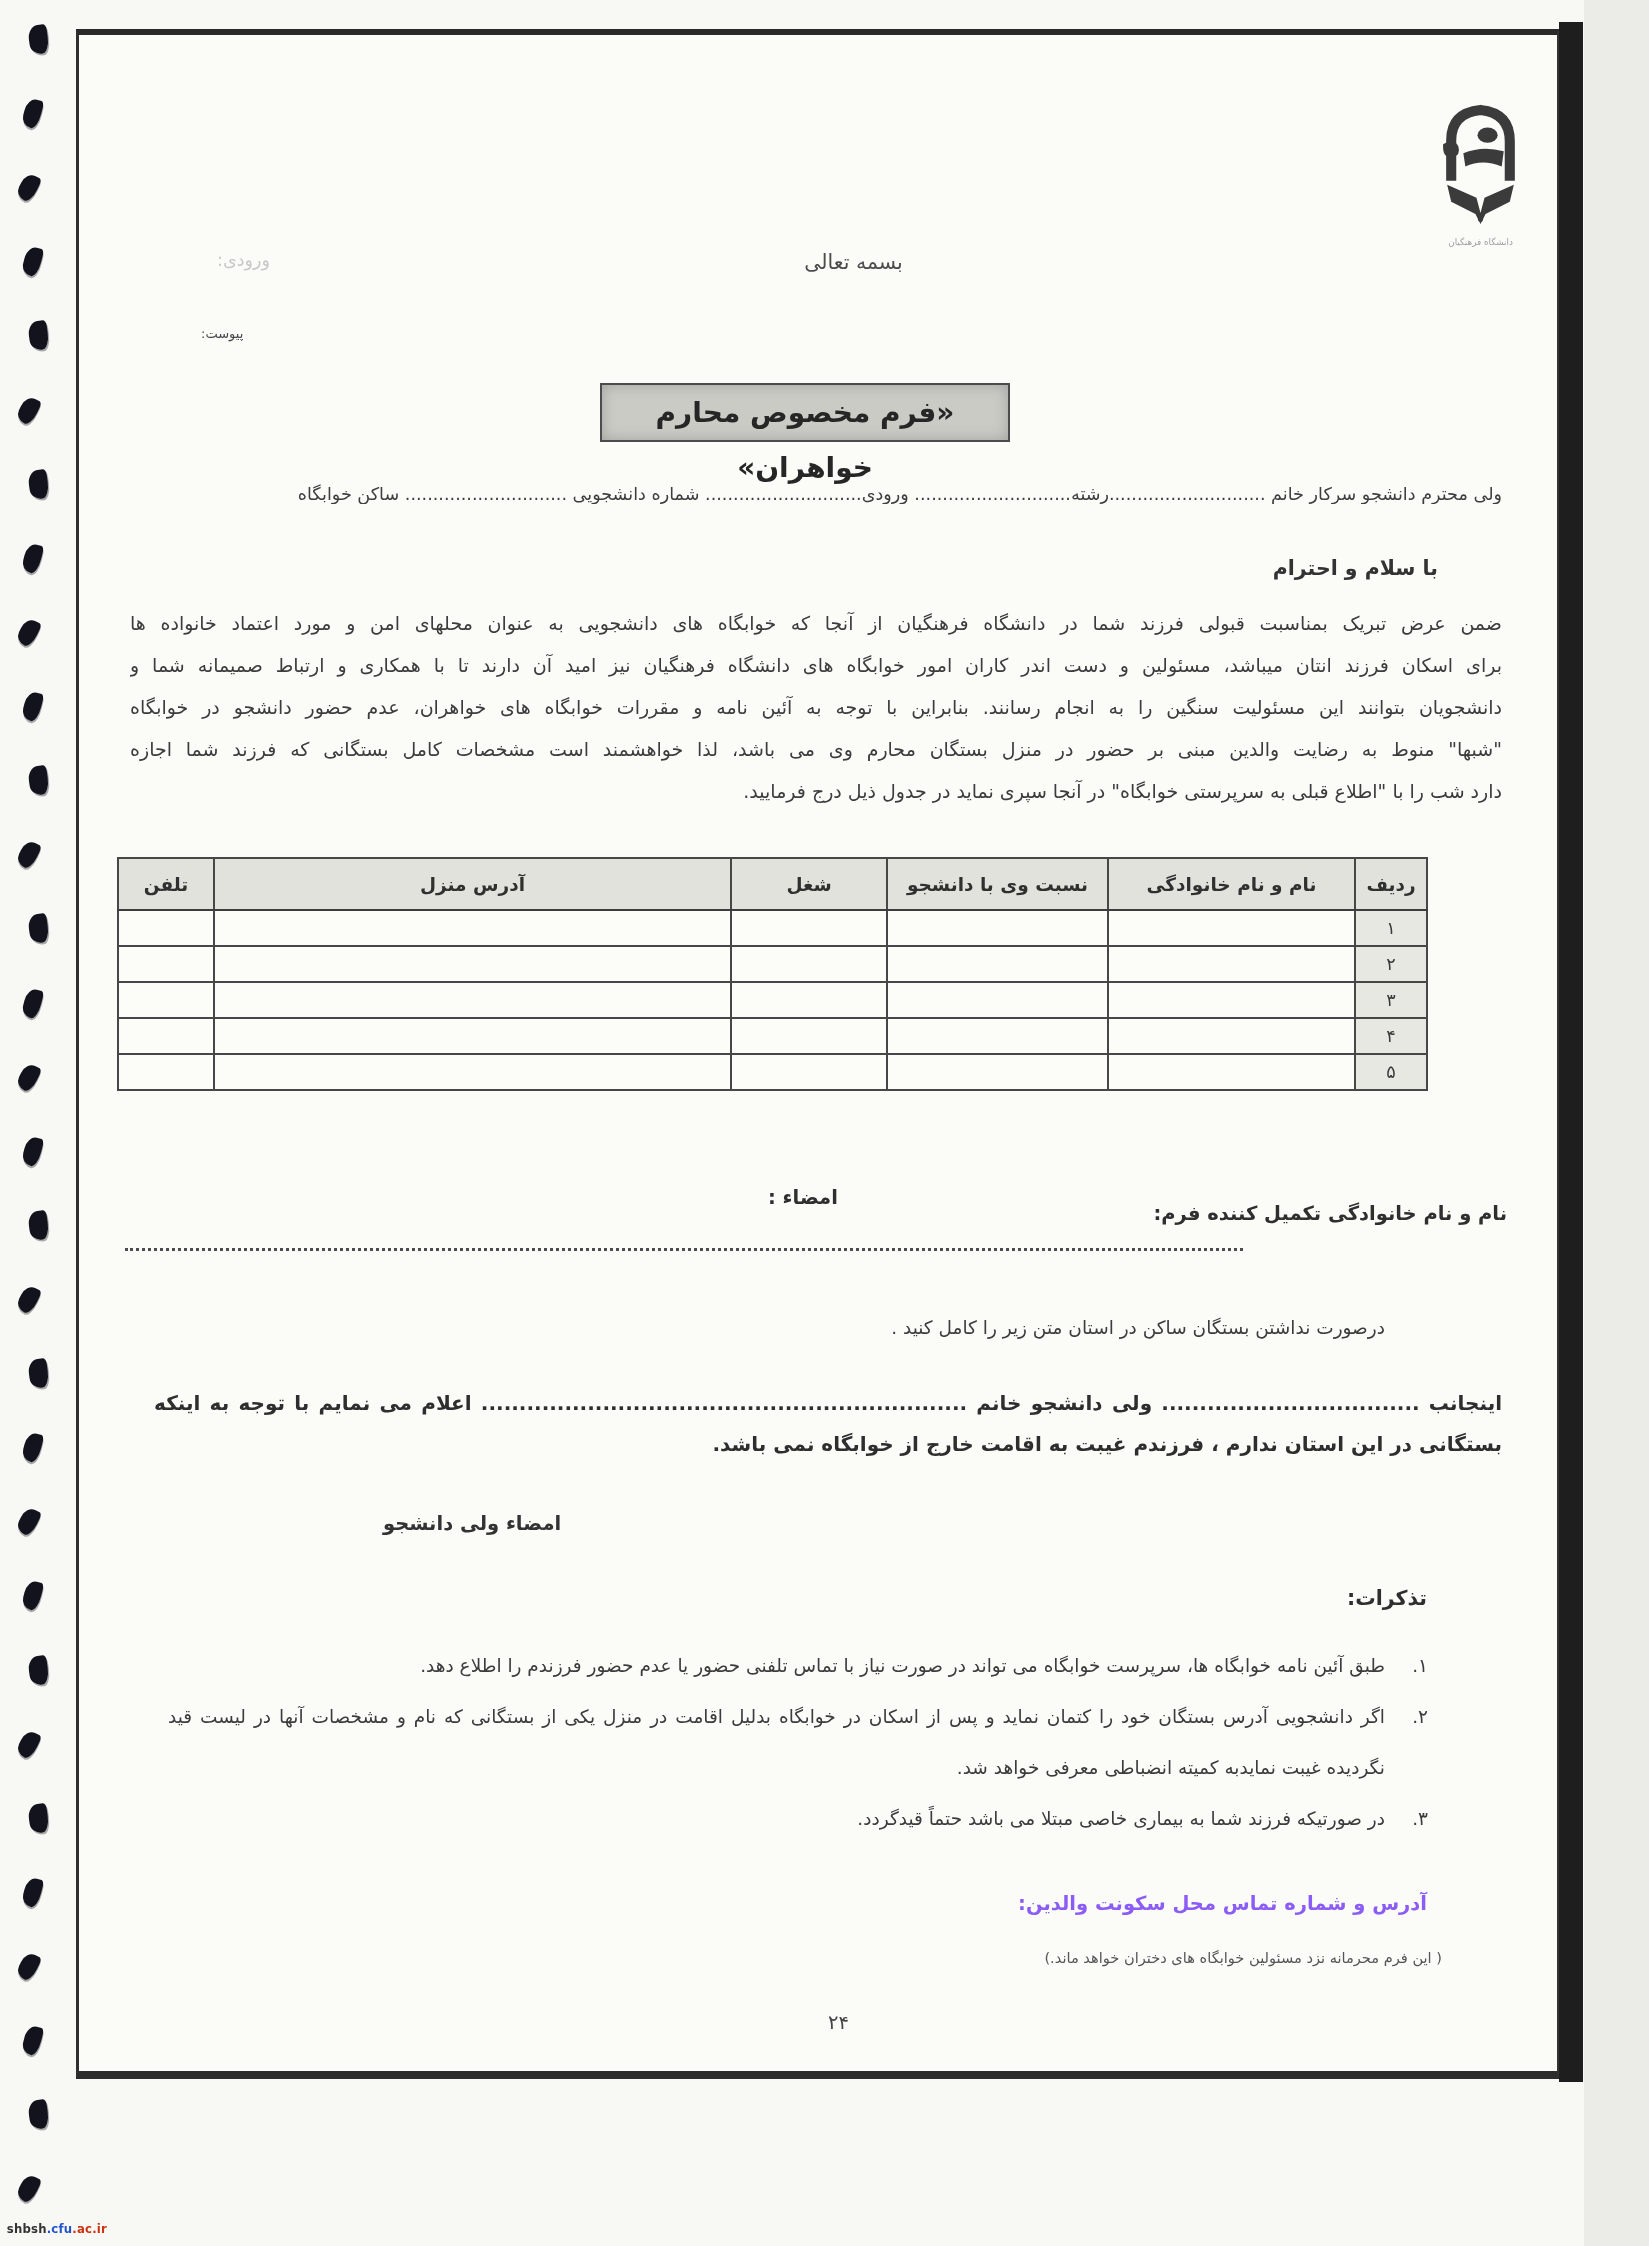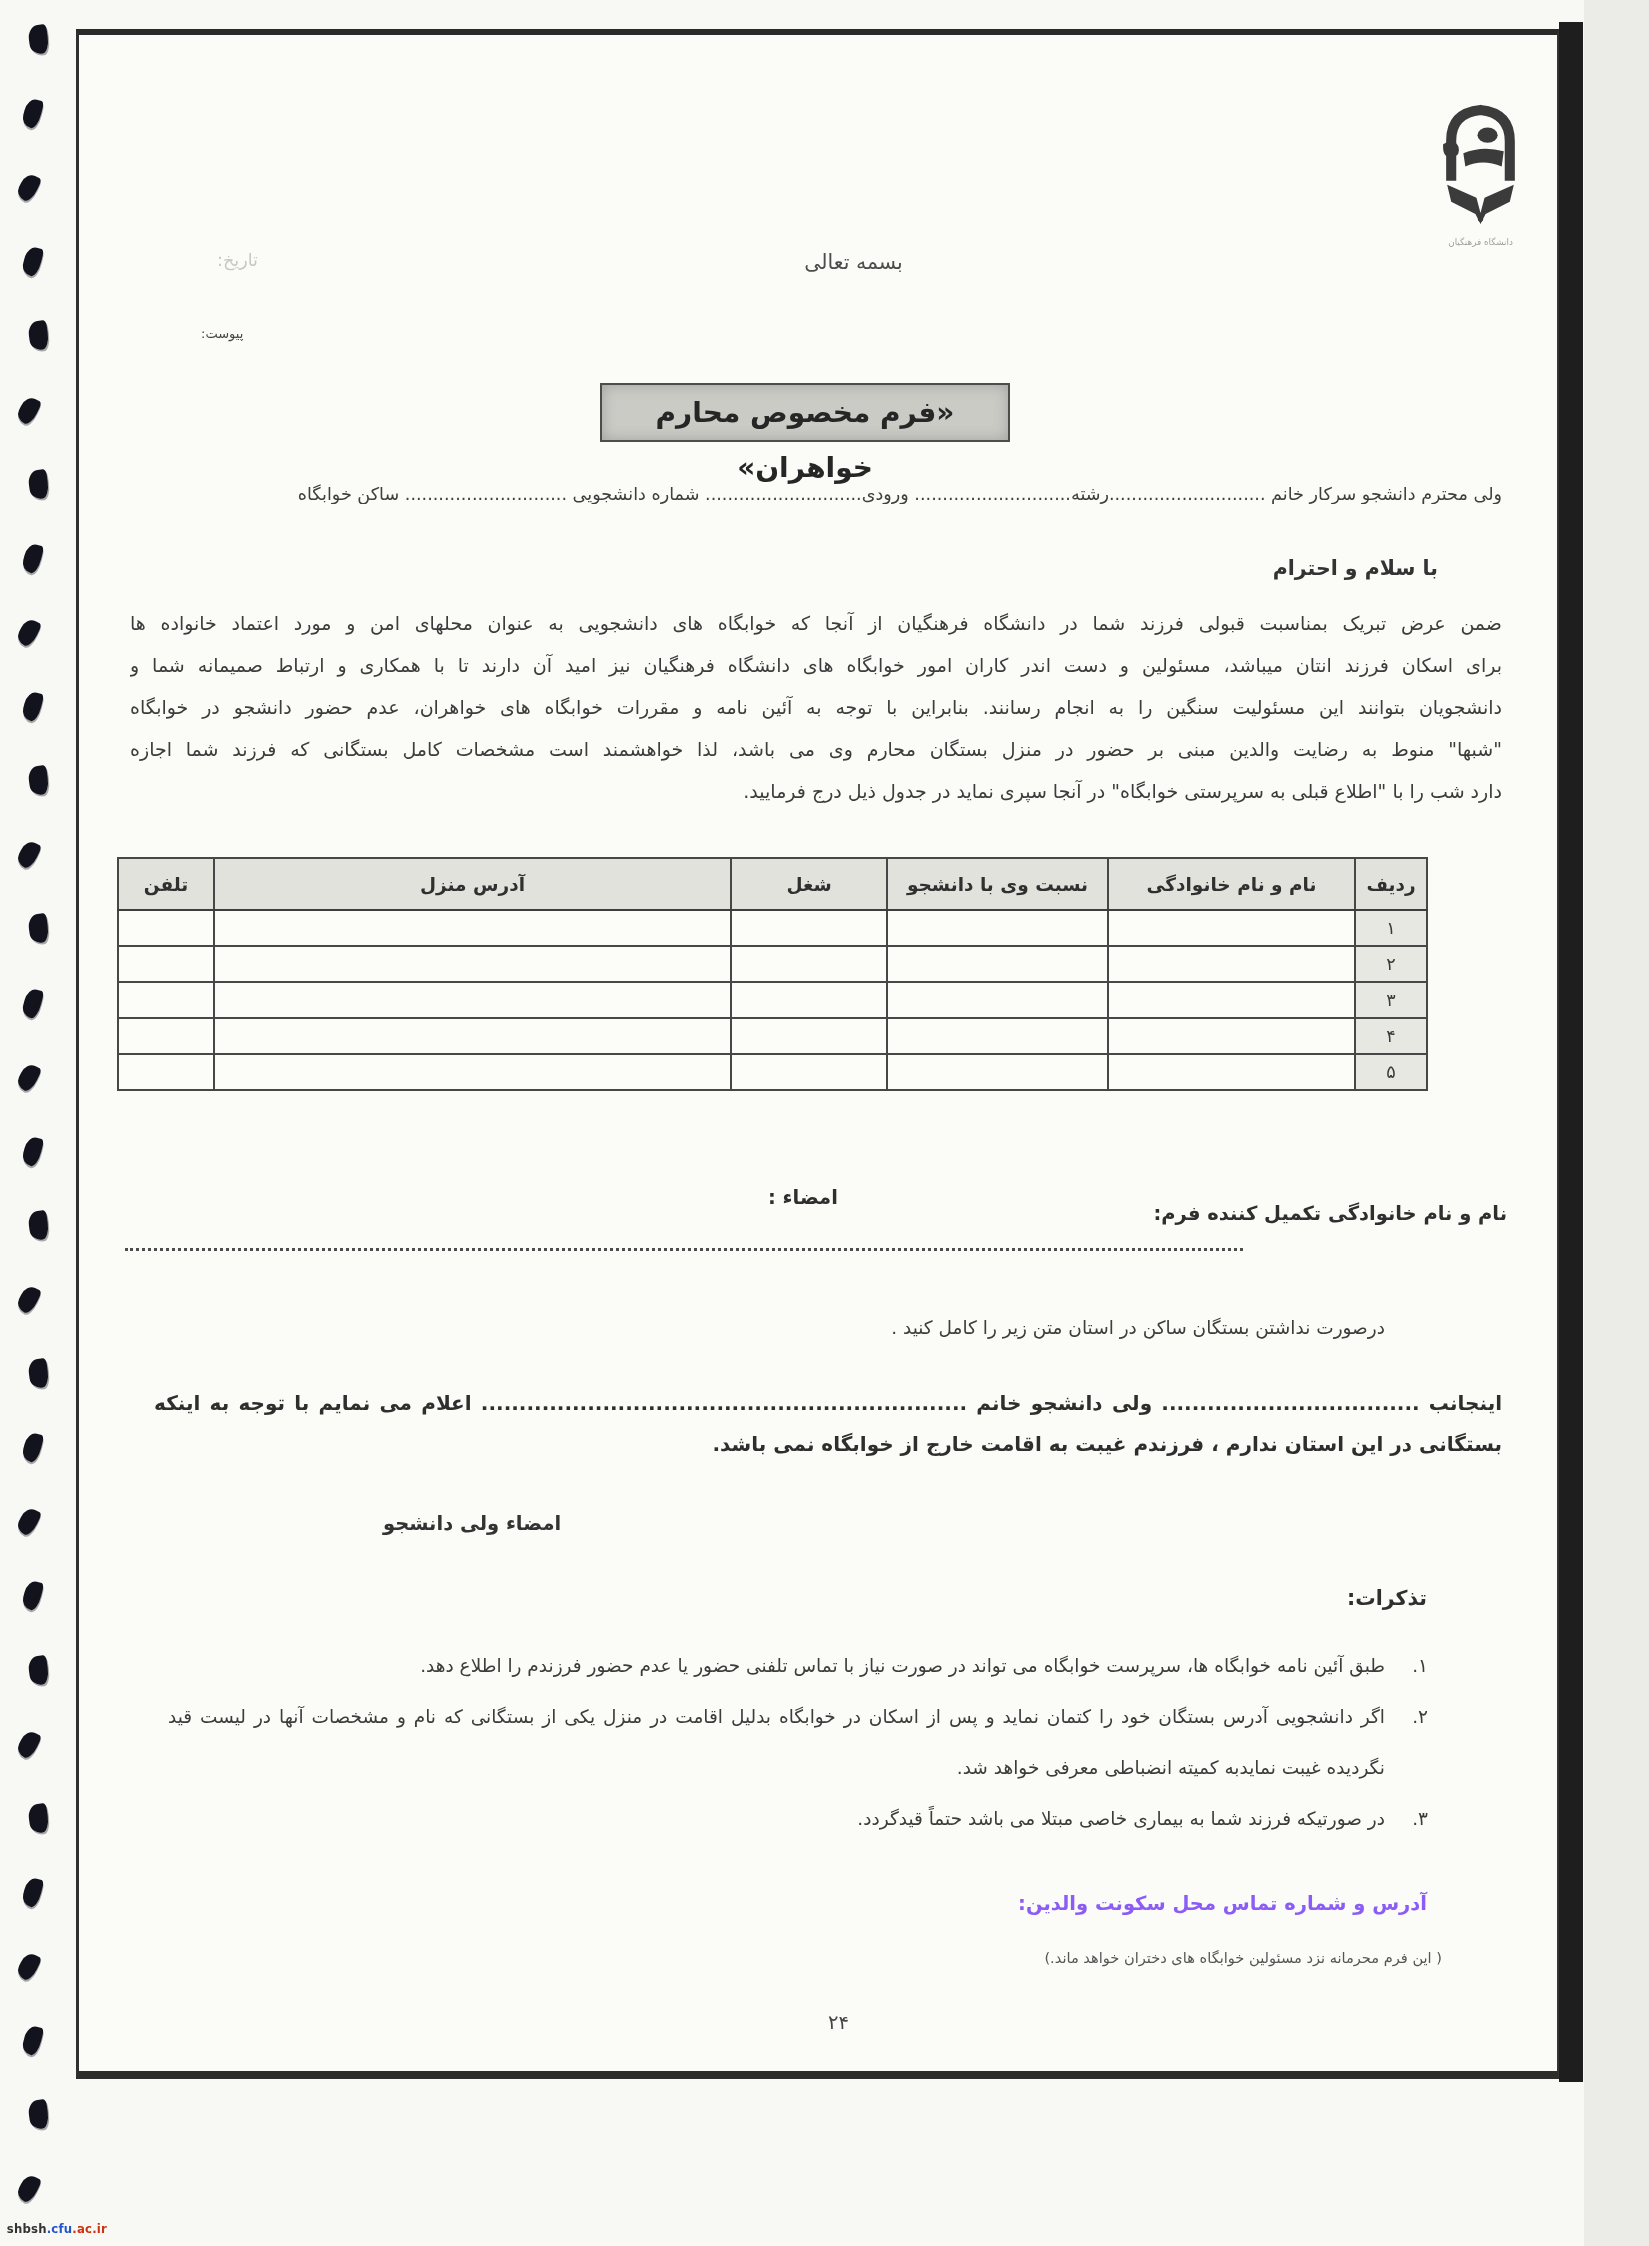--- a/index.html
+++ b/index.html
@@ -137,21 +137,21 @@
       <ellipse cx="57" cy="35" rx="10" ry="7.5" fill="#3b3b3b"></ellipse>
       <path d="M13 44 q11 -7 15 2 q3 9 -6 11 q-10 1 -9 -13z" fill="#3b3b3b"></path>
       <path d="M33 53 Q52 45 73 51 L71 66 Q52 58 35 66 Z" fill="#3b3b3b"></path>
       <path d="M17 84 L46 97 L50 112 L54 97 L83 84 L79 101 L55 113 L50 123 L45 113 L21 101 Z" fill="#3b3b3b"></path>
       <circle cx="50" cy="118" r="2.6" fill="#3b3b3b"></circle>
     </svg>
     <div class="caption fa">دانشگاه فرهنگیان</div>
   </div>
 
   <div id="bismillah" class="fa">بسمه تعالی</div>
-  <div id="date-label" class="fa">تاریخ:</div>
+  <div id="date-label" class="fa">ورودی:</div>
   <div id="attachment-label" class="fa">پیوست:</div>
 
   <div id="title-box" class="fa">«فرم مخصوص محارم خواهران»</div>
 
   <div id="addressee-line" class="fa">ولی محترم دانشجو سرکار خانم ............................رشته............................ ورودی............................ شماره دانشجویی ............................. ساکن خوابگاه</div>
 
   <div id="salutation" class="fa">با سلام و احترام</div>
 
   <div id="body-paragraph">
     <div class="bline fa">ضمن عرض تبریک بمناسبت قبولی فرزند شما در دانشگاه فرهنگیان از آنجا که خوابگاه های دانشجویی به عنوان محلهای امن و مورد اعتماد خانواده ها</div>

